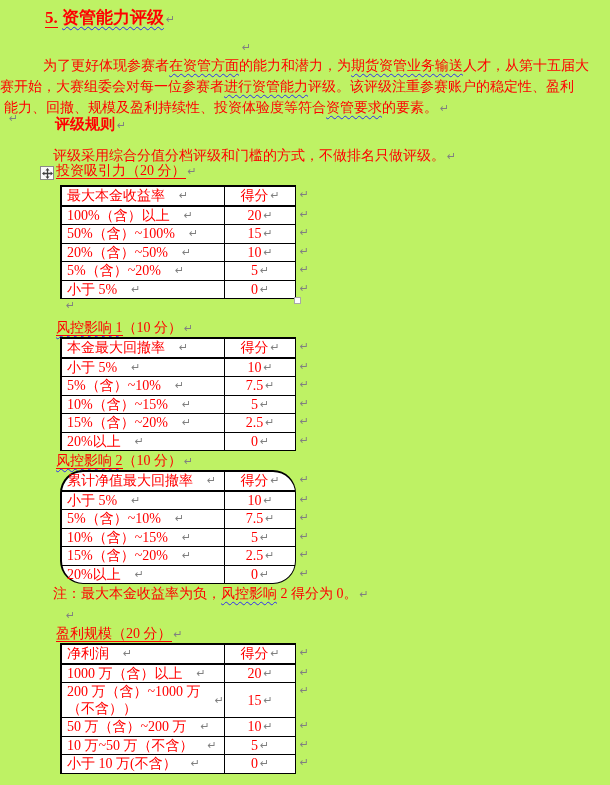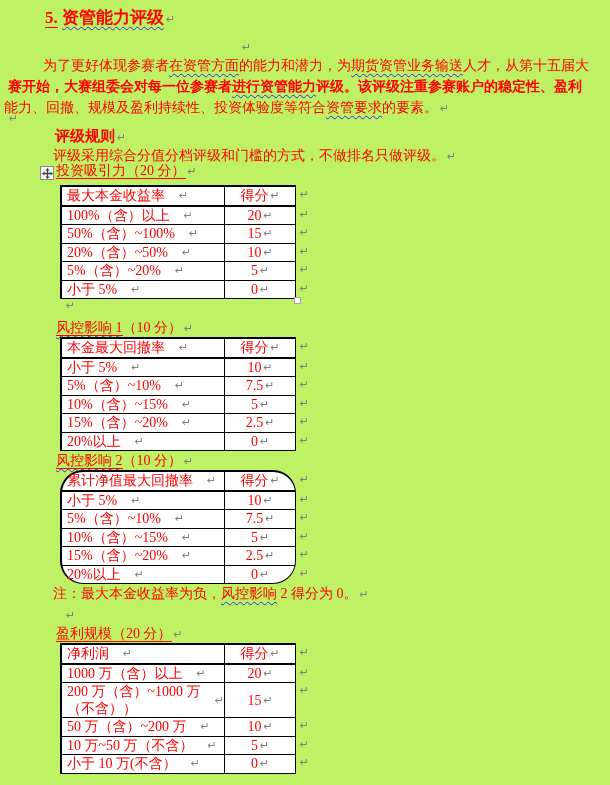--- a/index.html
+++ b/index.html
@@ -14,24 +14,24 @@
     font-family:"DejaVu Sans",sans-serif;font-weight:normal;
   }
   .wavy{
     text-decoration:underline;text-decoration-style:wavy;
     text-decoration-color:#2e2ef0;text-decoration-thickness:1px;text-underline-offset:3px;
   }
   .uline{border-bottom:1px solid currentColor;}
   #title{left:45px;top:9px;font-size:17px;font-weight:bold;}
   #p-center{left:240px;top:41px;}
   #line1{left:43px;top:55px;}
-  #line2{left:8px;top:76px;font-weight:bold;}
+  #line2{left:0;top:76px;}
   #line3{left:4px;top:97px;}
   #p-left{left:7px;top:112px;}
-  #rules-h{left:55px;top:128px;font-size:15px;font-weight:bold;}
+  #rules-h{left:55px;top:116px;font-size:15px;font-weight:bold;}
   #rules-t{left:53px;top:147px;}
   #move-handle{
     position:absolute;left:40px;top:166px;width:14px;height:14px;box-sizing:border-box;
     border:1px solid #8a8a8a;background:#fbfbfb;display:flex;align-items:center;justify-content:center;
   }
   #sec-h-1{left:56px;top:162px;}
   #sec-h-2{left:56px;top:319px;}
   #sec-h-3{left:56px;top:452px;}
   #sec-h-4{left:56px;top:625px;}
   .tbl{position:absolute;left:60px;width:233px;box-sizing:content-box;background:#fff;

